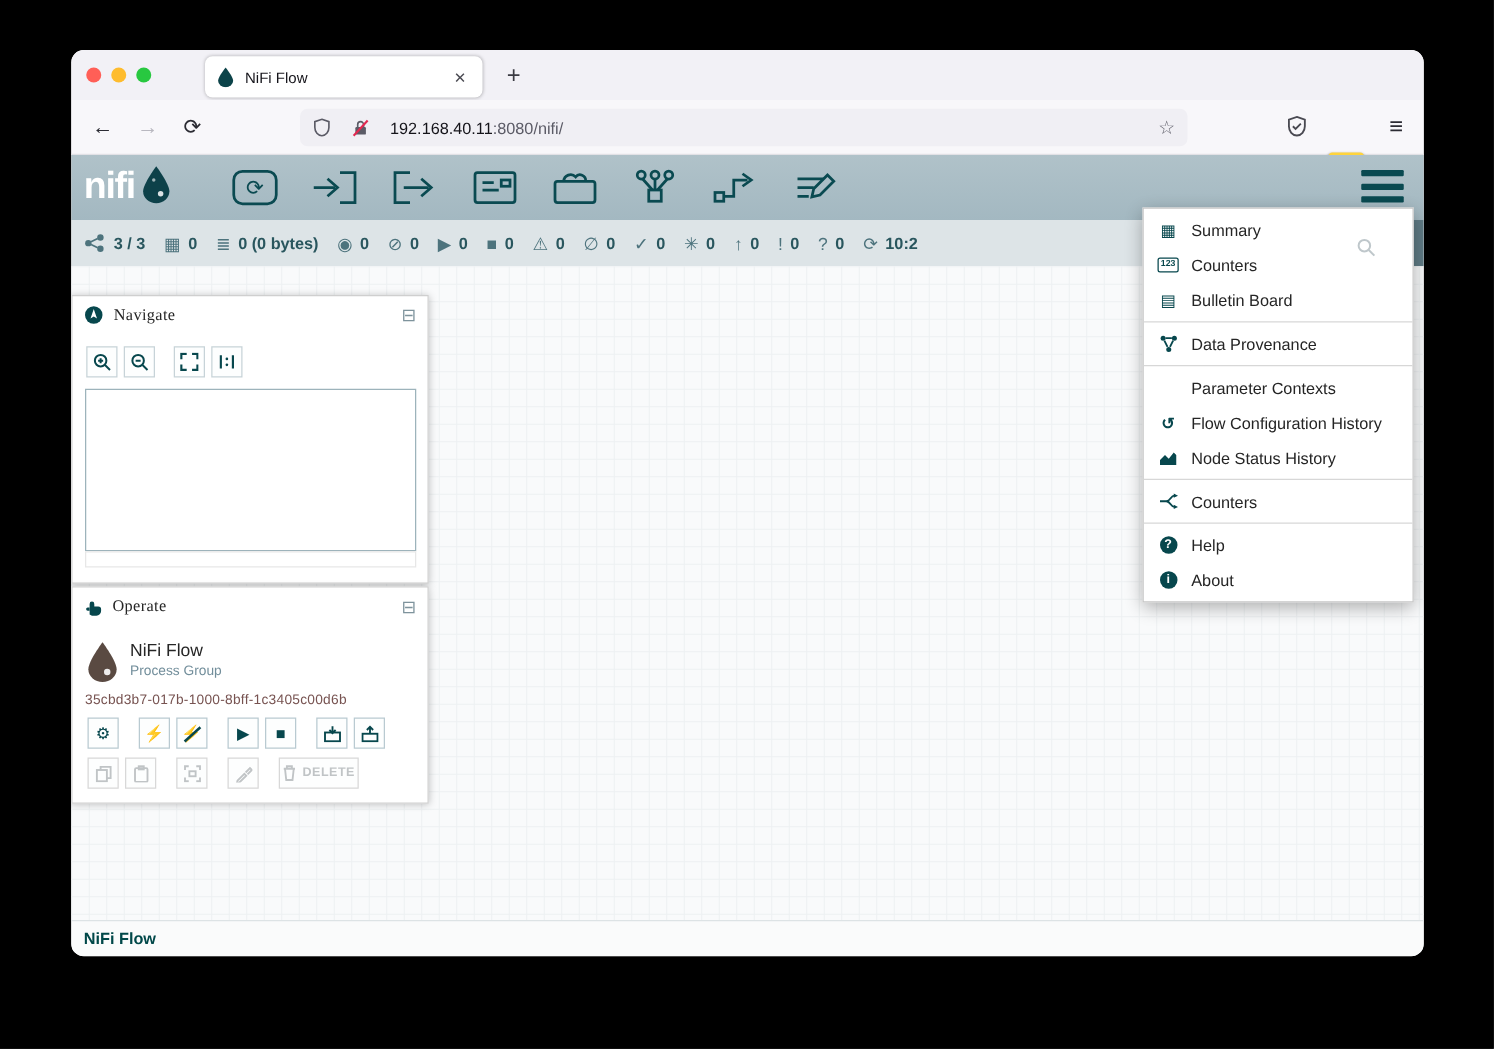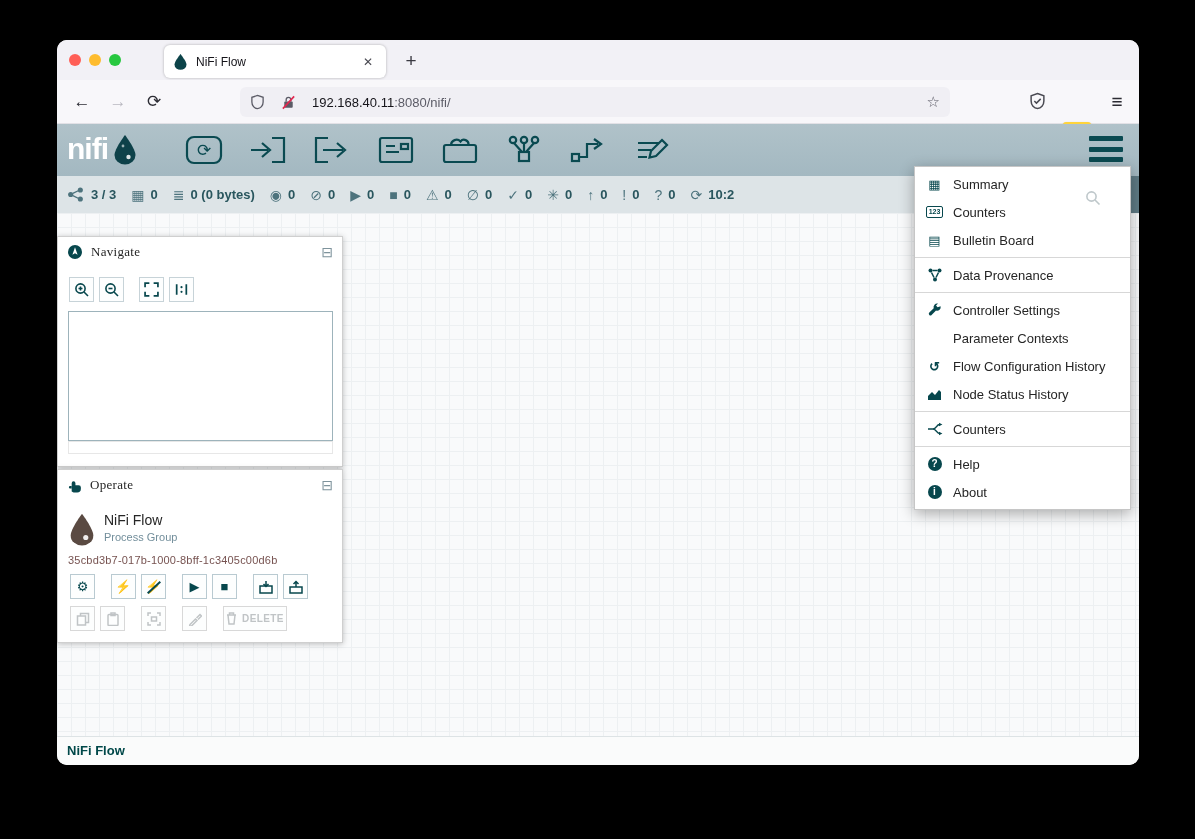--- a/index.html
+++ b/index.html
@@ -36,21 +36,21 @@
   .ext-badge { position:absolute; left:1006px; top:10px; width:28px; height:23px; background:#ffd43b;
                border-radius:3px; box-shadow:0 1px 2px rgba(0,0,0,.3); font-size:9px; font-weight:bold;
                color:#4a3b00; text-align:center; line-height:23px;margin-top:32px; }
   .appmenu { position:absolute; left:1046px; top:9px; width:28px; height:26px; font-size:19px;
              color:#2b2b33; text-align:center; line-height:25px; }
   .right-shield { position:absolute; left:972px; top:12px; }
 
   
   .nifi-header { position:absolute; left:0; top:84px; width:100%; height:52px;
                  background:linear-gradient(#b0c2c9,#a3b8c1); }
-  .logo { position:absolute; left:10px; top:8px; display:flex; align-items:flex-end; }
+  .logo { position:absolute; left:10px; top:8px; display:flex; align-items:flex-start; }
   .logo .word { color:#fff; font-size:30px; font-weight:bold; letter-spacing:-1px; line-height:34px; }
   .component-toolbar { position:absolute; left:126px; top:6px; display:flex; gap:22px; align-items:center; height:40px; color:#0a4a51; }
   .ct-btn { width:42px; height:36px; display:flex; align-items:center; justify-content:center; }
   .ct-btn svg { stroke:currentColor; fill:none; stroke-width:2.2; }
   .nifi-menu-btn { position:absolute; right:16px; top:12px; width:34px; height:26px;
                    display:flex; flex-direction:column; justify-content:space-between; }
   .nifi-menu-btn i { display:block; height:5px; background:#0a4a51; border-radius:1px; }
 
   
   .status-bar { position:absolute; left:0; top:136px; width:100%; height:37px; background:#dde4e7;
@@ -465,28 +465,20 @@
         <circle class="fl" cx="3.5" cy="3.5" r="2"></circle>
             <circle class="fl" cx="12.5" cy="3.5" r="2"></circle>
             <circle class="fl" cx="8" cy="12.5" r="2"></circle>
         <path d="M5.5 3.5 h5 M4.5 5.5 L7 10.5 M11.5 5.5 L9 10.5"></path>
           </svg>
         </span>
       <span>Data Provenance</span>
     </div>
     <div class="msep"></div>
     <div class="mi">
-      <span class="ic">
-          <svg width="15" height="15" viewBox="0 0 15 15">
-        <path class="fl" d="M13.6 3.2 a3.6 3.6 0 0 1-4.6 4.3 L4.6 11.9 a1.6 1.6 0 0 1-2.3-2.3 L6.7 5.2 a3.6 3.6 0 0 1 4.3-4.6 L9 2.6 10.6 4.2 Z"></path>
-          </svg>
-        </span>
-      <span>Controller Settings</span>
-    </div>
-    <div class="mi">
       <span class="ic"></span>
       <span>Parameter Contexts</span>
     </div>
     <div class="mi">
       <span class="ic">
           <span class="glyph" style="font-weight:bold">↺</span>
         </span>
       <span>Flow Configuration History</span>
     </div>
     <div class="mi">

